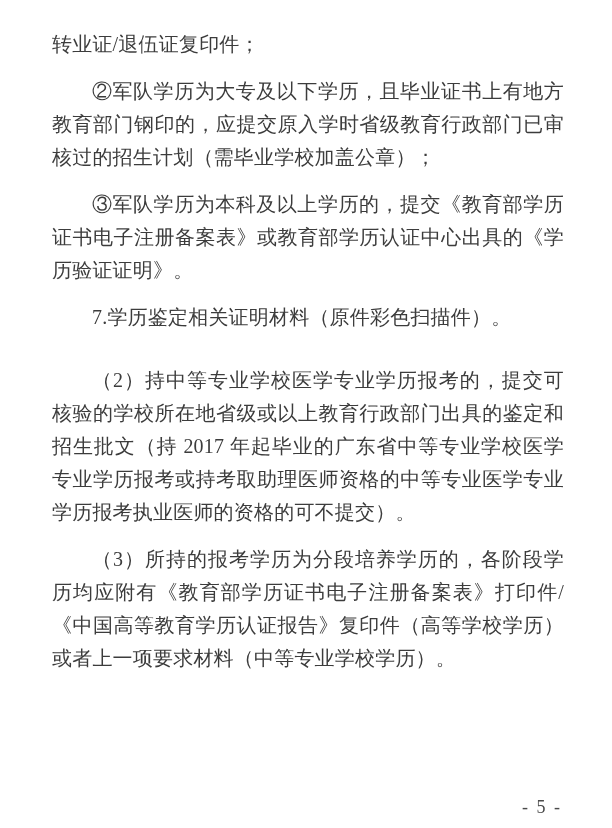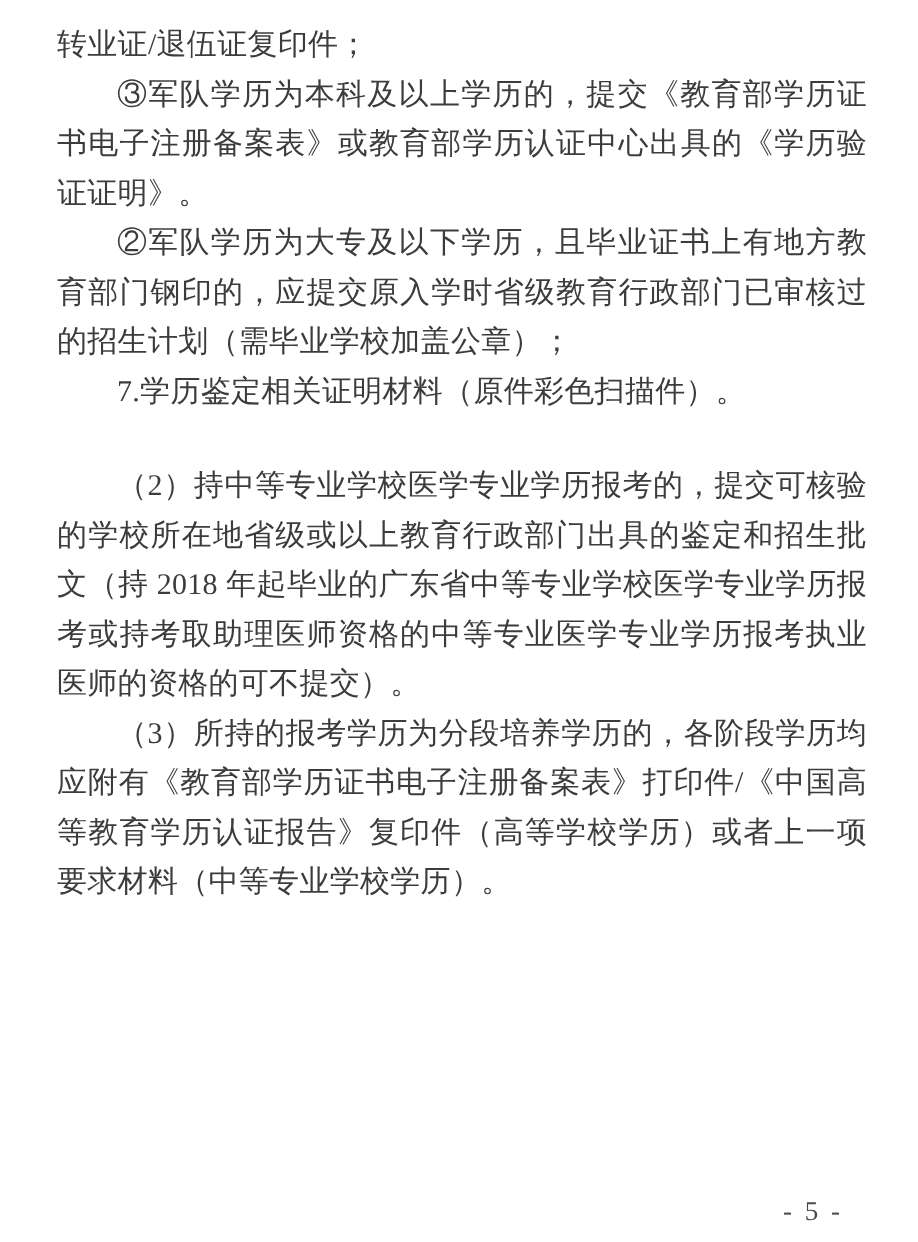--- a/index.html
+++ b/index.html
@@ -21,21 +21,21 @@
     left: 38px;
     top: 14px;
     width: 540px;
     font-size: 20px;
     line-height: 33px;
     text-align: justify;
     text-justify: inter-character;
     letter-spacing: 0.2px;
   }
   .content p {
-    margin: 0;
+    margin: 14px;
     padding: 0;
   }
   .content p.indent {
     text-indent: 2em;
   }
   .content p.space-before {
     margin-top: 30px;
   }
   .seg-bold {
     font-weight: bold;
@@ -50,20 +50,20 @@
     letter-spacing: 2px;
     color: #4a4a4a;
   }
 </style>
 </head>
 <body>
 
 <div class="page">
   <div class="content">
       <p><span>转业证/退伍证复印件；</span></p>
+      <p class="indent"><span>②军队学历为大专及以下学历，且毕业证书上有地方教育部门钢印的，应提交原入学时省级教育行政部门已审核过的招生计划（需毕业学校加盖公章）；</span></p>
       <p class="indent"><span>③军队学历为本科及以上学历的，提交《教育部学历证书电子注册备案表》或教育部学历认证中心出具的《学历验证证明》。</span></p>
-      <p class="indent"><span>②军队学历为大专及以下学历，且毕业证书上有地方教育部门钢印的，应提交原入学时省级教育行政部门已审核过的招生计划（需毕业学校加盖公章）；</span></p>
       <p class="indent"><span>7.学历鉴定相关证明材料（原件彩色扫描件）。</span></p>
-      <p class="indent space-before"><span>（2）持中等专业学校医学专业学历报考的，提交可核验的学校所在地省级或以上教育行政部门出具的鉴定和招生批文（持 2018 年起毕业的广东省中等专业学校医学专业学历报考或持考取助理医师资格的中等专业医学专业学历报考执业医师的资格的可不提交）。</span></p>
+      <p class="indent space-before"><span>（2）持中等专业学校医学专业学历报考的，提交可核验的学校所在地省级或以上教育行政部门出具的鉴定和招生批文（持 2017 年起毕业的广东省中等专业学校医学专业学历报考或持考取助理医师资格的中等专业医学专业学历报考执业医师的资格的可不提交）。</span></p>
       <p class="indent"><span>（3）所持的报考学历为分段培养学历的，各阶段学历均应附有《教育部学历证书电子注册备案表》打印件/《中国高等教育学历认证报告》复印件（高等学校学历）或者上一项要求材料（中等专业学校学历）。</span></p>
     </div>
   <div class="page-number">- 5 -</div>
 </div>
 
 </body></html>

